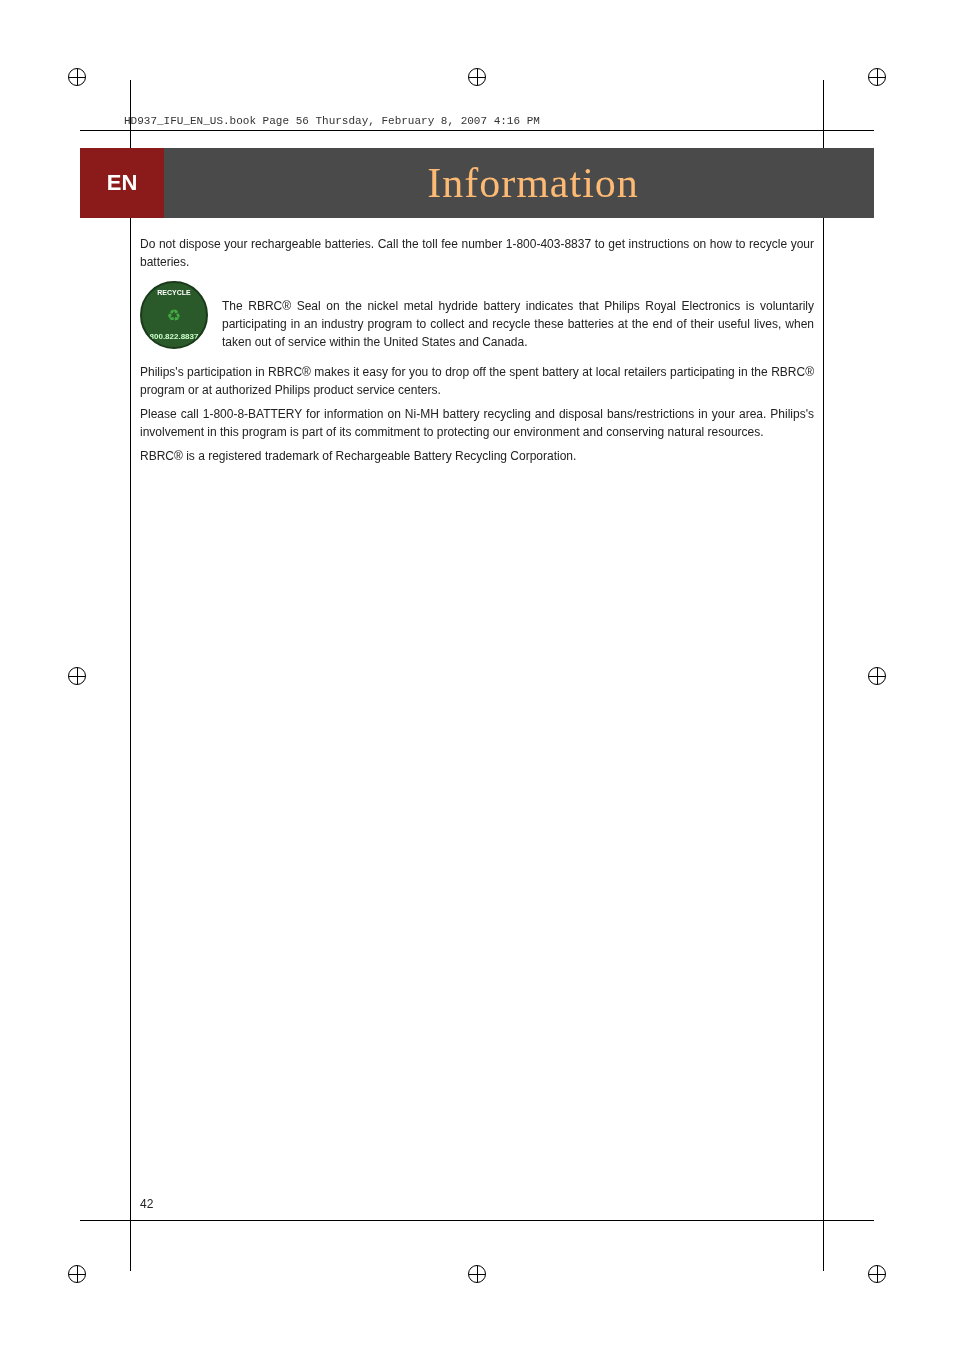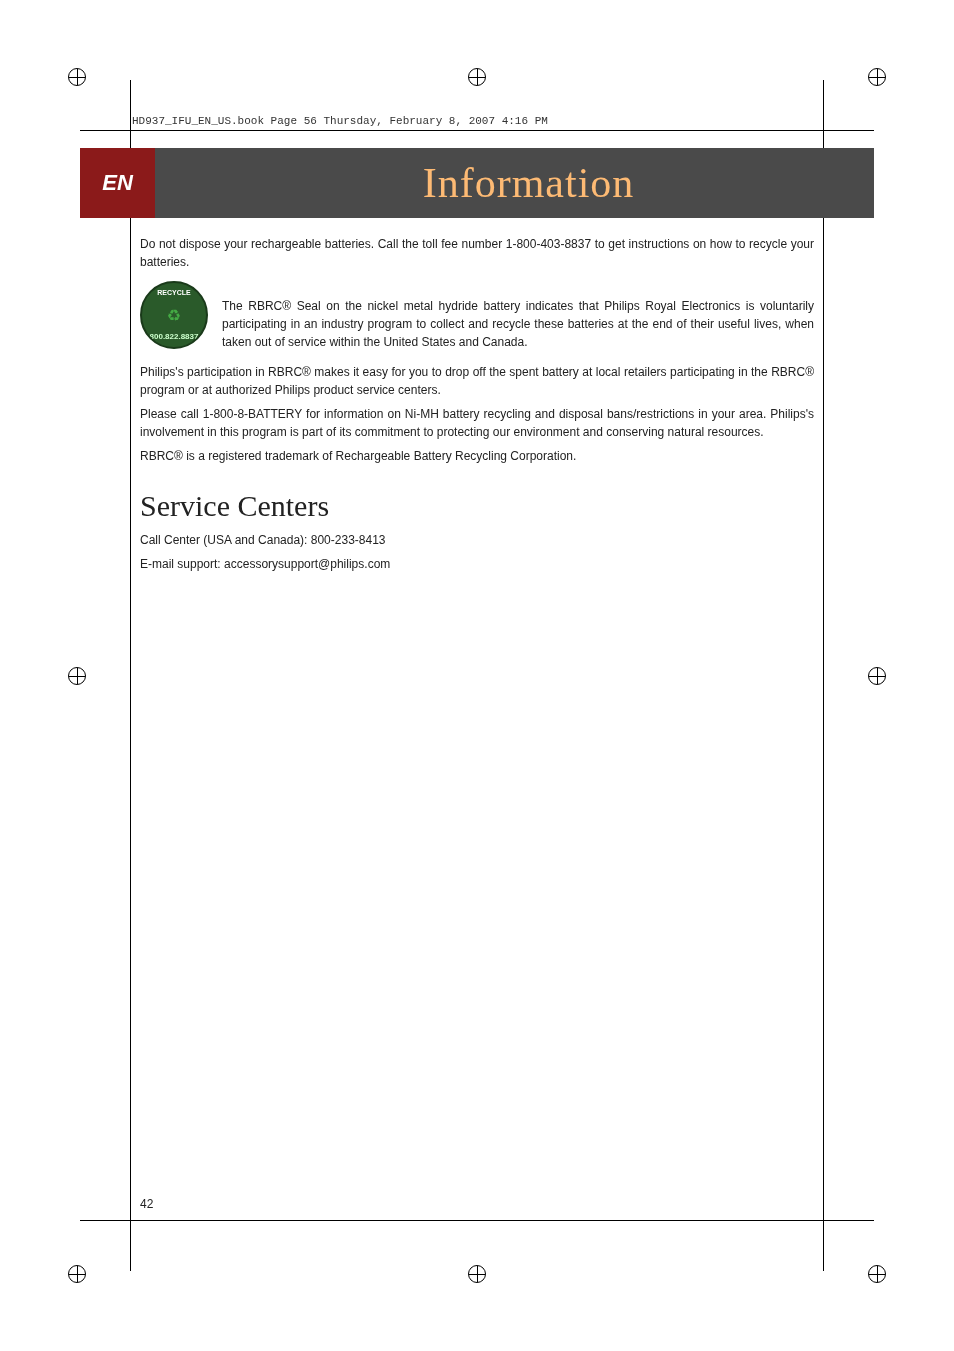--- a/index.html
+++ b/index.html
@@ -48,21 +48,21 @@
       height: 1px;
       background: #000;
       top: 50%;
       left: 0;
     }
 
     
     .file-info {
       position: absolute;
       top: 115px;
-      left: 132px;
+      left: 124px;
       font-size: 11px;
       color: #333;
       font-family: 'Courier New', monospace;
       white-space: nowrap;
     }
 
     
     .rule-top {
       position: absolute;
       top: 130px;
@@ -106,28 +106,27 @@
       top: 148px;
       left: 80px;
       right: 80px;
       height: 70px;
       background: #4a4a4a;
       display: flex;
       align-items: center;
     }
 
     .lang-box {
-      width: 75px;
+      width: 84px;
       height: 70px;
       background: #8b1a1a;
       display: flex;
       align-items: center;
       justify-content: center;
       flex-shrink: 0;
-      font-style: italic;
     }
 
     .lang-label {
       color: #fff;
       font-size: 22px;
       font-weight: bold;
       font-family: Arial, Helvetica, sans-serif;
     }
 
     .page-title {
@@ -300,29 +299,18 @@
       </div>
       <div class="rbrc-text-block">
         <p class="body-text">The RBRC®  Seal on the nickel metal hydride battery indicates that Philips Royal Electronics is voluntarily participating in an industry program to collect and recycle these batteries at the end of their useful lives, when taken out of service within the United States and Canada.</p>
       </div>
     </div>
 
     <p class="body-text">Philips's participation in RBRC®  makes it easy for you to drop off the spent battery at local retailers participating in the RBRC®  program or at authorized Philips product service centers.</p>
     <p class="body-text">Please call 1-800-8-BATTERY for information on Ni-MH battery recycling and disposal bans/restrictions in your area. Philips's involvement in this program is part of its commitment to protecting our environment and conserving natural resources.</p>
     <p class="body-text">RBRC®  is a registered trademark of Rechargeable Battery Recycling Corporation.</p>
 
-    <div class="service-section">
-      <h2 class="section-title">Service Centers</h2>
-      <p class="body-text">
-        <span>Call Center (USA and Canada):</span>
-        <span> </span><span>800-233-8413</span>
-      </p>
-      <p class="body-text">
-        <span>E-mail support:</span>
-        <span> </span><span>accessorysupport@philips.com</span>
-      </p>
-    </div>
 
   </div>
 
   <div class="page-number">42</div>
 
 </div>
 
 </body></html>

